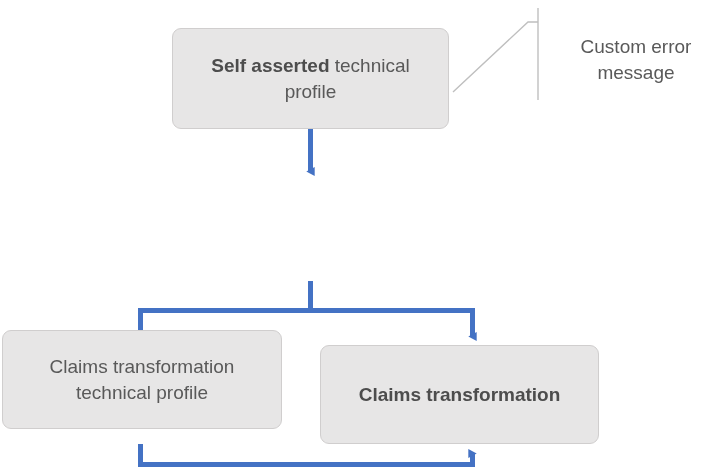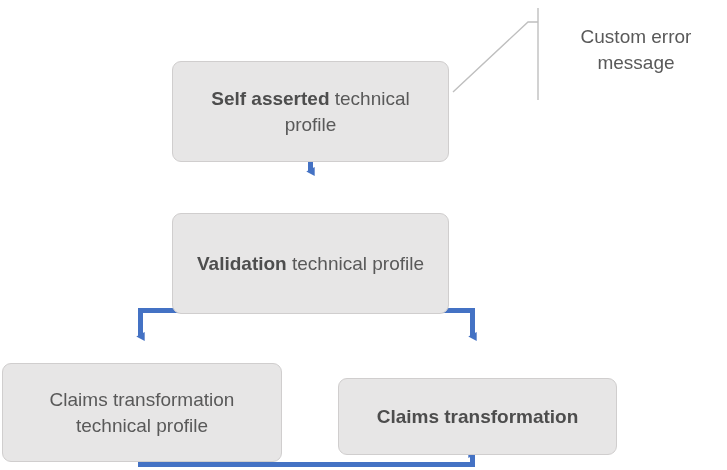--- a/index.html
+++ b/index.html
@@ -32,39 +32,38 @@
     border-radius: 9px;
     display: flex;
     align-items: center;
     justify-content: center;
     text-align: center;
     color: #595959;
     font-size: 19px;
     line-height: 1.32;
     padding: 4px 12px;
     z-index: 2;
-    margin-top: 33px;
   }
   .node .txt {
     display: block;
     width: 100%;
   }
   .node .em {
     font-weight: bold;
     color: #4D4D4D;
   }
   .node-1 { left: 172px; top: 28px;  width: 277px; height: 101px; }
   .node-2 { left: 172px; top: 180px; width: 277px; height: 101px; }
   .node-3 { left: 2px;   top: 330px; width: 280px; height: 99px; }
-  .node-4 { left: 338px; top: 345px; width: 279px; height: 77px; }
+  .node-4 { left: 320px; top: 345px; width: 279px; height: 99px; }
 
   .callout-label {
     position: absolute;
     left: 556px;
-    top: 24px;
+    top: 34px;
     width: 160px;
     text-align: center;
     color: #595959;
     font-size: 19px;
     line-height: 1.35;
     z-index: 3;
   }
 </style>
 </head>
 <body>
@@ -89,23 +88,20 @@
 
     <path d="M 310.5 281 L 310.5 310.5 L 472.5 310.5 L 472.5 336.5" fill="none" stroke="#4472C4" stroke-width="5" stroke-linejoin="miter" marker-end="url(#arrowhead)"></path>
 
     <path d="M 140.5 444 L 140.5 464.5 L 472.5 464.5 L 472.5 453.5" fill="none" stroke="#4472C4" stroke-width="5" stroke-linejoin="miter" marker-end="url(#arrowhead)"></path>
   </svg>
 
   <div class="node node-1">
     <span class="txt"><span class="em">Self asserted</span><span> technical profile</span></span>
   </div>
 
-  <div class="node node-2">
-    <span class="txt"><span class="em">Validation</span><span> technical profile</span></span>
-  </div>
 
   <div class="node node-3">
     <span class="txt"><span class="em"></span><span>Claims transformation technical profile</span></span>
   </div>
 
   <div class="node node-4">
     <span class="txt"><span class="em">Claims transformation</span><span></span></span>
   </div>
 
   <div class="callout-label">Custom error message</div>

